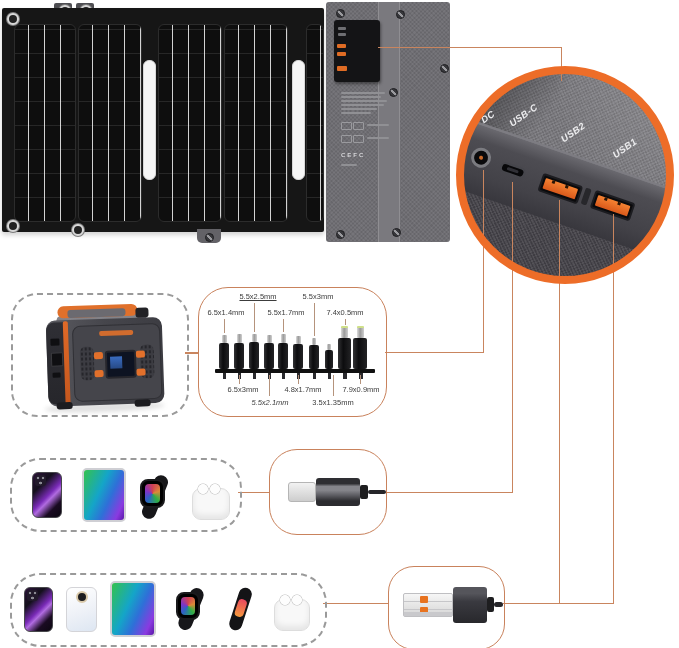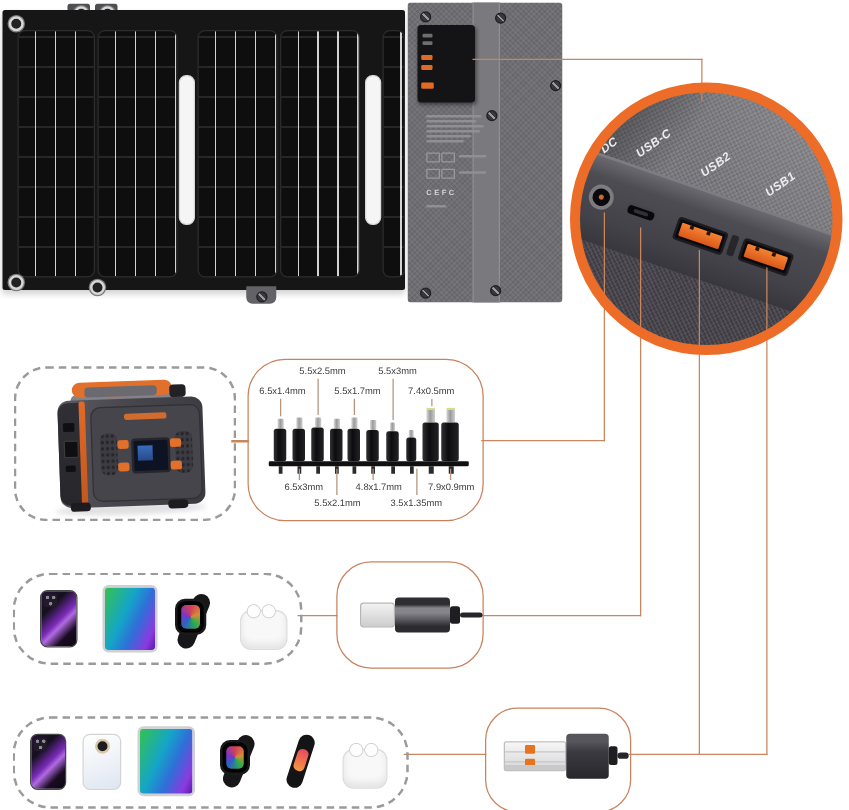--- a/index.html
+++ b/index.html
@@ -346,29 +346,29 @@
     <div class="tick" style="left:115px;top:15px;height:33px;"></div>
     <div class="tick" style="left:25px;top:31px;height:14px;"></div>
     <div class="tick" style="left:84px;top:31px;height:13px;"></div>
     <div class="tick" style="left:146px;top:31px;height:6px;"></div>
     <div class="tick" style="left:40px;top:87px;height:9px;"></div>
     <div class="tick" style="left:99px;top:87px;height:9px;"></div>
     <div class="tick" style="left:161px;top:87px;height:9px;"></div>
     <div class="tick" style="left:70px;top:87px;height:21px;"></div>
     <div class="tick" style="left:134px;top:87px;height:21px;"></div>
 
-    <div class="tlabel" style="left:59px;top:4px;">5.5x2.5mm</div>
+    <div class="tlabel" style="left:59px;top:4px;text-decoration:underline;">5.5x2.5mm</div>
     <div class="tlabel" style="left:119px;top:4px;text-align:center;">5.5x3mm</div>
     <div class="tlabel" style="left:27px;top:20px;">6.5x1.4mm</div>
     <div class="tlabel" style="left:87px;top:20px;">5.5x1.7mm</div>
     <div class="tlabel" style="left:146px;top:20px;">7.4x0.5mm</div>
     <div class="tlabel" style="left:44px;top:97px;">6.5x3mm</div>
     <div class="tlabel" style="left:104px;top:97px;">4.8x1.7mm</div>
     <div class="tlabel" style="left:162px;top:97px;">7.9x0.9mm</div>
-    <div class="tlabel" style="left:71px;top:110px;">5.5x2.1mm</div>
+    <div class="tlabel" style="left:71px;top:110px;font-style:italic;">5.5x2.1mm</div>
     <div class="tlabel" style="left:134px;top:110px;">3.5x1.35mm</div>
   </div>
 
   <div class="boxd" style="left:10px;top:458px;width:228px;height:70px;border-radius:30px;">
     <div class="iphone" style="left:20px;top:12px;width:30px;height:46px;">
         <i></i>
       </div>
     <div class="ipad" style="left:70px;top:8px;width:44px;height:54px;"></div>
     <div class="wband" style="left:136px;top:14px;width:14px;height:46px;"></div>
     <div class="wface" style="left:128px;top:19px;width:25px;height:29px;">

